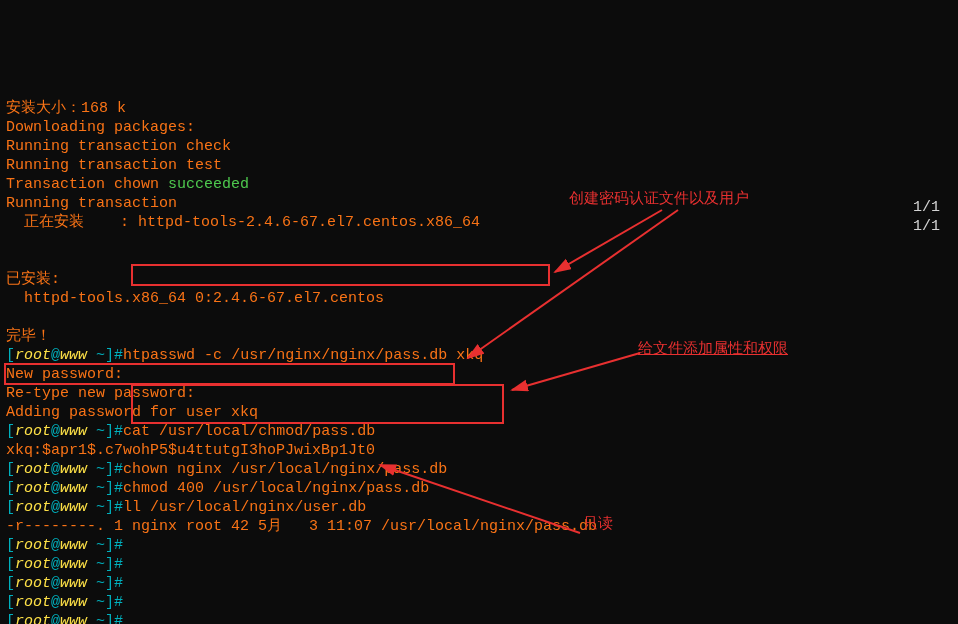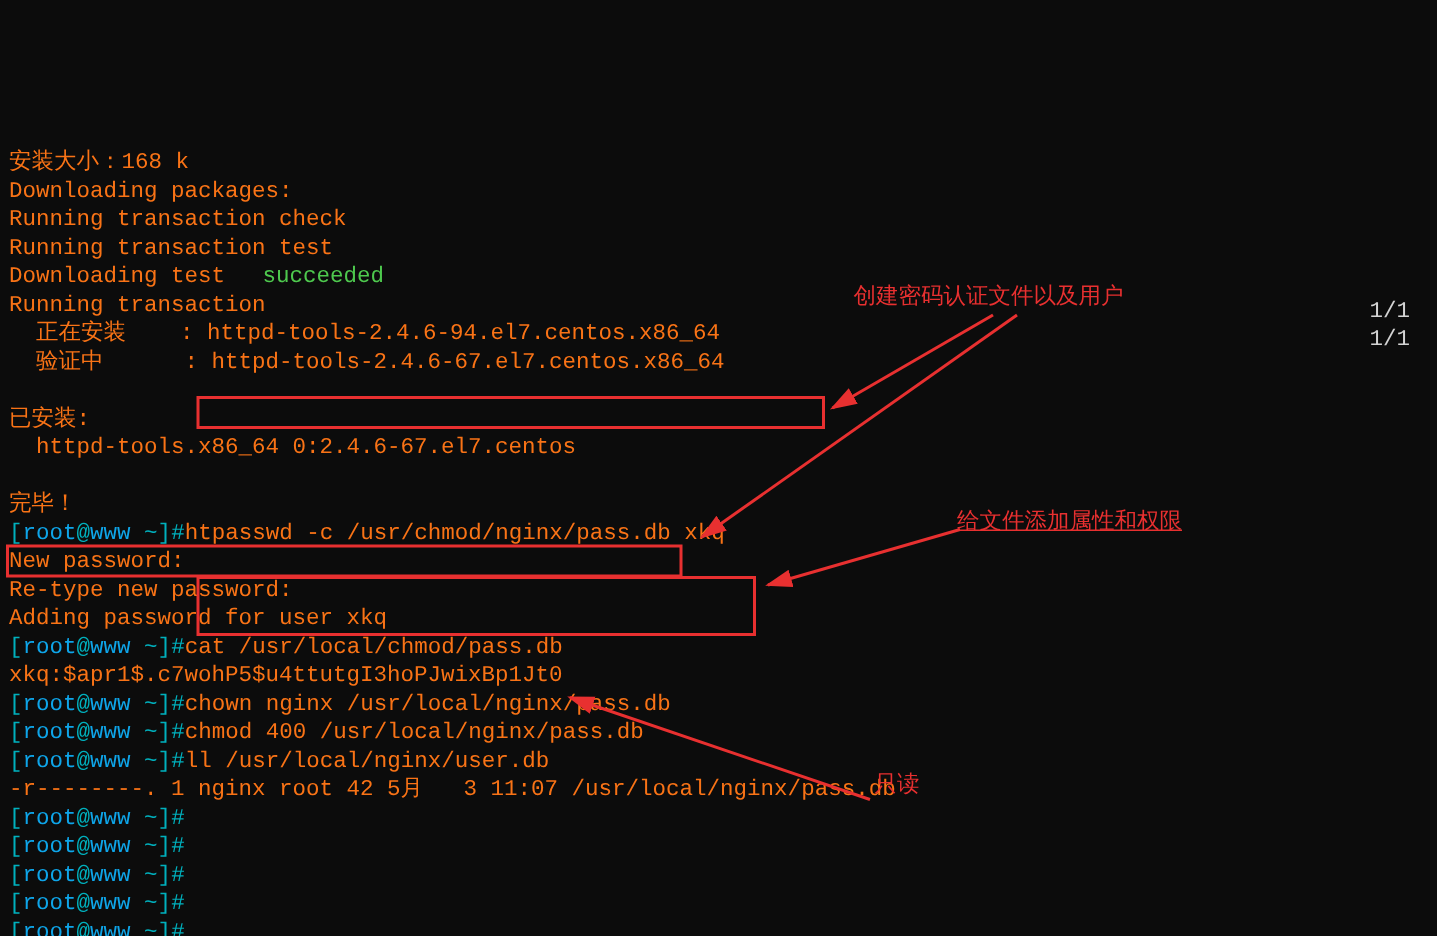--- a/index.html
+++ b/index.html
@@ -12,23 +12,23 @@
     color: #d4d4d4;
     white-space: pre;
     width: 958px;
     height: 624px;
     box-sizing: border-box;
     position: relative;
     overflow: hidden;
   }
   .term { position: relative; z-index: 2; }
   .w { color: #f97316; }
-  .g { color: #4ec94e; margin-left: 16px; }
+  .g { color: #4ec94e; }
   .c { color: #00b0bd; }
-  .r { color: #0ea5e9; }
+  .r { color: #fde047; font-style: italic; }
   .rbox {
     position: absolute;
     border: 2px solid #e83030;
     box-sizing: border-box;
     z-index: 3;
     pointer-events: none;
   }
   svg.anno {
     position: absolute;
     top: 0; left: 0;
@@ -54,30 +54,30 @@
 </head>
 <body>
 
 
 
 <div class="term">
 <span class="w">安装大小：168 k</span>
 <span class="w">Downloading packages:</span>
 <span class="w">Running transaction check</span>
 <span class="w">Running transaction test</span>
-<span class="w">Downloading test </span><span class="g">succeeded</span>
+<span class="w">Transaction chown </span><span class="g">succeeded</span>
 <span class="w">Running transaction</span>
-<span class="w">  正在安装    : httpd-tools-2.4.6-94.el7.centos.x86_64</span><span class="ratio" style="top:118px">1/1</span>
-<span class="w">  验证中      : httpd-tools-2.4.6-67.el7.centos.x86_64</span><span class="ratio" style="top:137px">1/1</span>
+<span class="w">  正在安装    : httpd-tools-2.4.6-67.el7.centos.x86_64</span><span class="ratio" style="top:118px">1/1</span>
+<span class="ratio" style="top:137px">1/1</span>
 
 <span class="w">已安装:</span>
 <span class="w">  httpd-tools.x86_64 0:2.4.6-67.el7.centos</span>
 
 <span class="w">完毕！</span>
-<span class="c">[</span><span class="r">root</span><span class="c">@</span><span class="r">www</span><span class="c"> ~</span><span class="c">]</span><span class="c">#</span><span class="w">htpasswd -c /usr/chmod/nginx/pass.db xkq</span>
+<span class="c">[</span><span class="r">root</span><span class="c">@</span><span class="r">www</span><span class="c"> ~</span><span class="c">]</span><span class="c">#</span><span class="w">htpasswd -c /usr/nginx/nginx/pass.db xkq</span>
 <span class="w">New password:</span>
 <span class="w">Re-type new password:</span>
 <span class="w">Adding password for user xkq</span>
 <span class="c">[</span><span class="r">root</span><span class="c">@</span><span class="r">www</span><span class="c"> ~</span><span class="c">]</span><span class="c">#</span><span class="w">cat /usr/local/chmod/pass.db</span>
 <span class="w">xkq:$apr1$.c7wohP5$u4ttutgI3hoPJwixBp1Jt0</span>
 <span class="c">[</span><span class="r">root</span><span class="c">@</span><span class="r">www</span><span class="c"> ~</span><span class="c">]</span><span class="c">#</span><span class="w">chown nginx /usr/local/nginx/pass.db</span>
 <span class="c">[</span><span class="r">root</span><span class="c">@</span><span class="r">www</span><span class="c"> ~</span><span class="c">]</span><span class="c">#</span><span class="w">chmod 400 /usr/local/nginx/pass.db</span>
 <span class="c">[</span><span class="r">root</span><span class="c">@</span><span class="r">www</span><span class="c"> ~</span><span class="c">]</span><span class="c">#</span><span class="w">ll /usr/local/nginx/user.db</span>
 <span class="w">-r--------. 1 nginx root 42 5月   3 11:07 /usr/local/nginx/pass.db</span>
 <span class="c">[</span><span class="r">root</span><span class="c">@</span><span class="r">www</span><span class="c"> ~</span><span class="c">]</span><span class="c">#</span>

